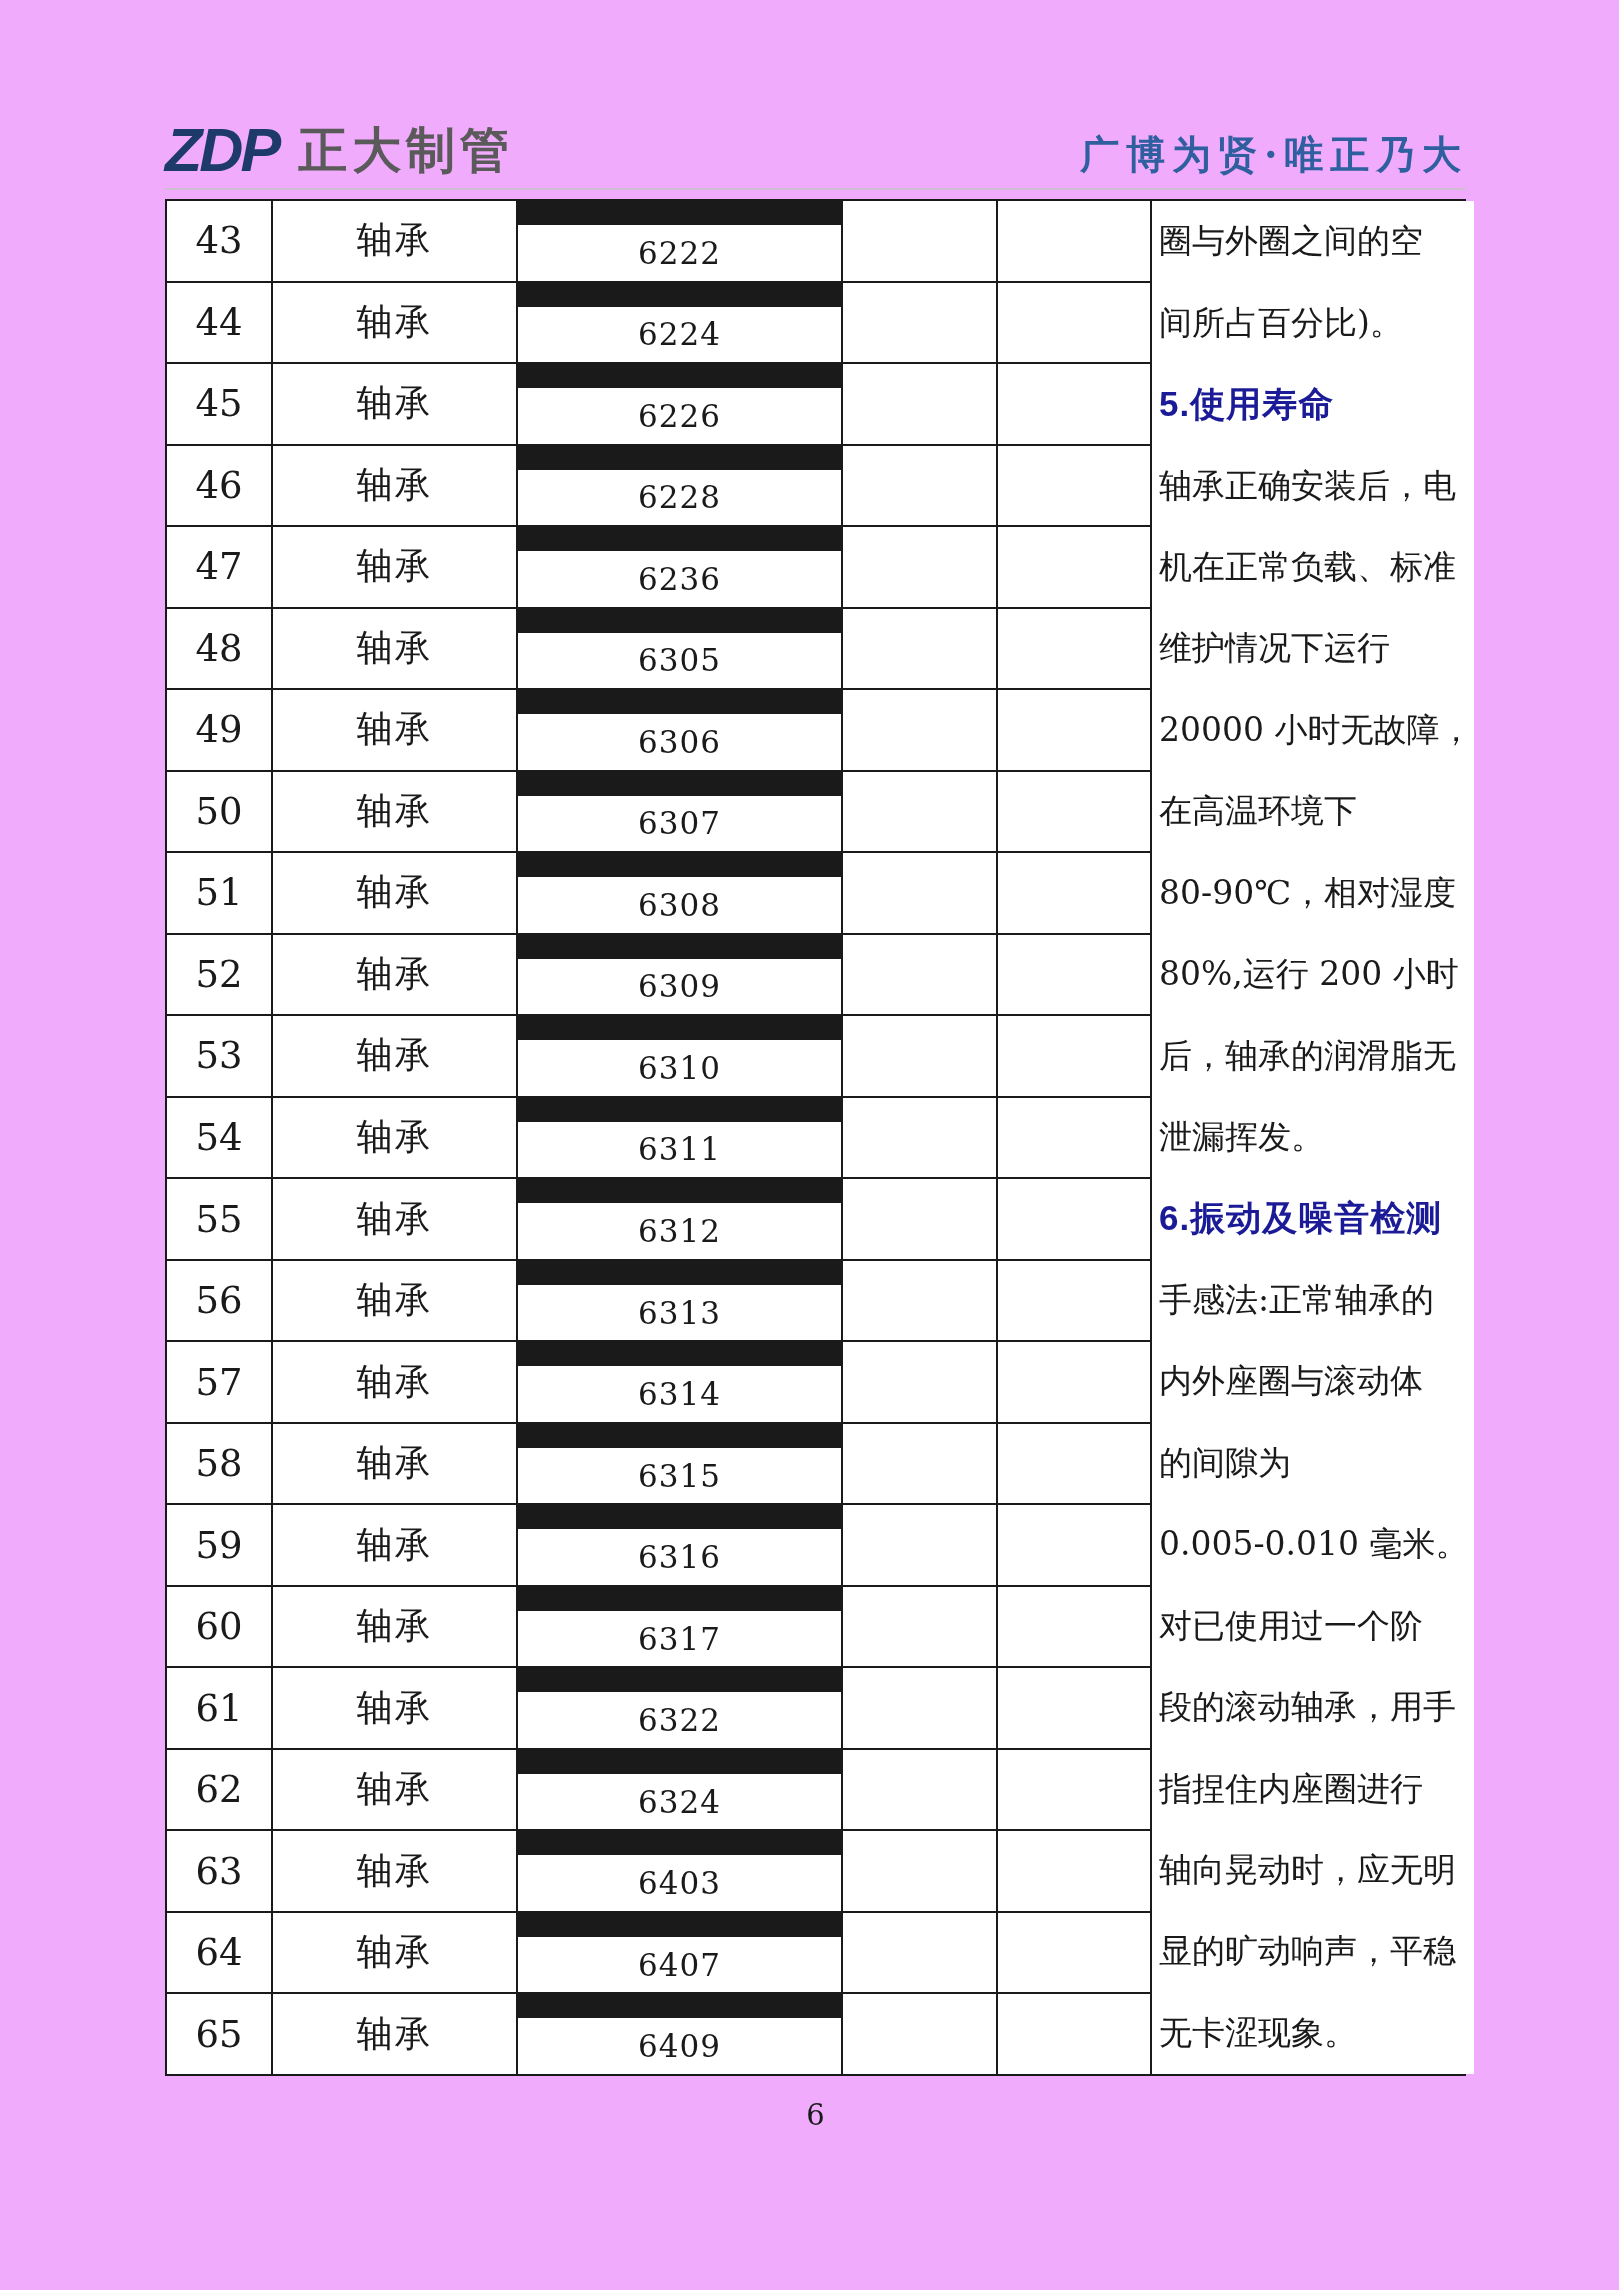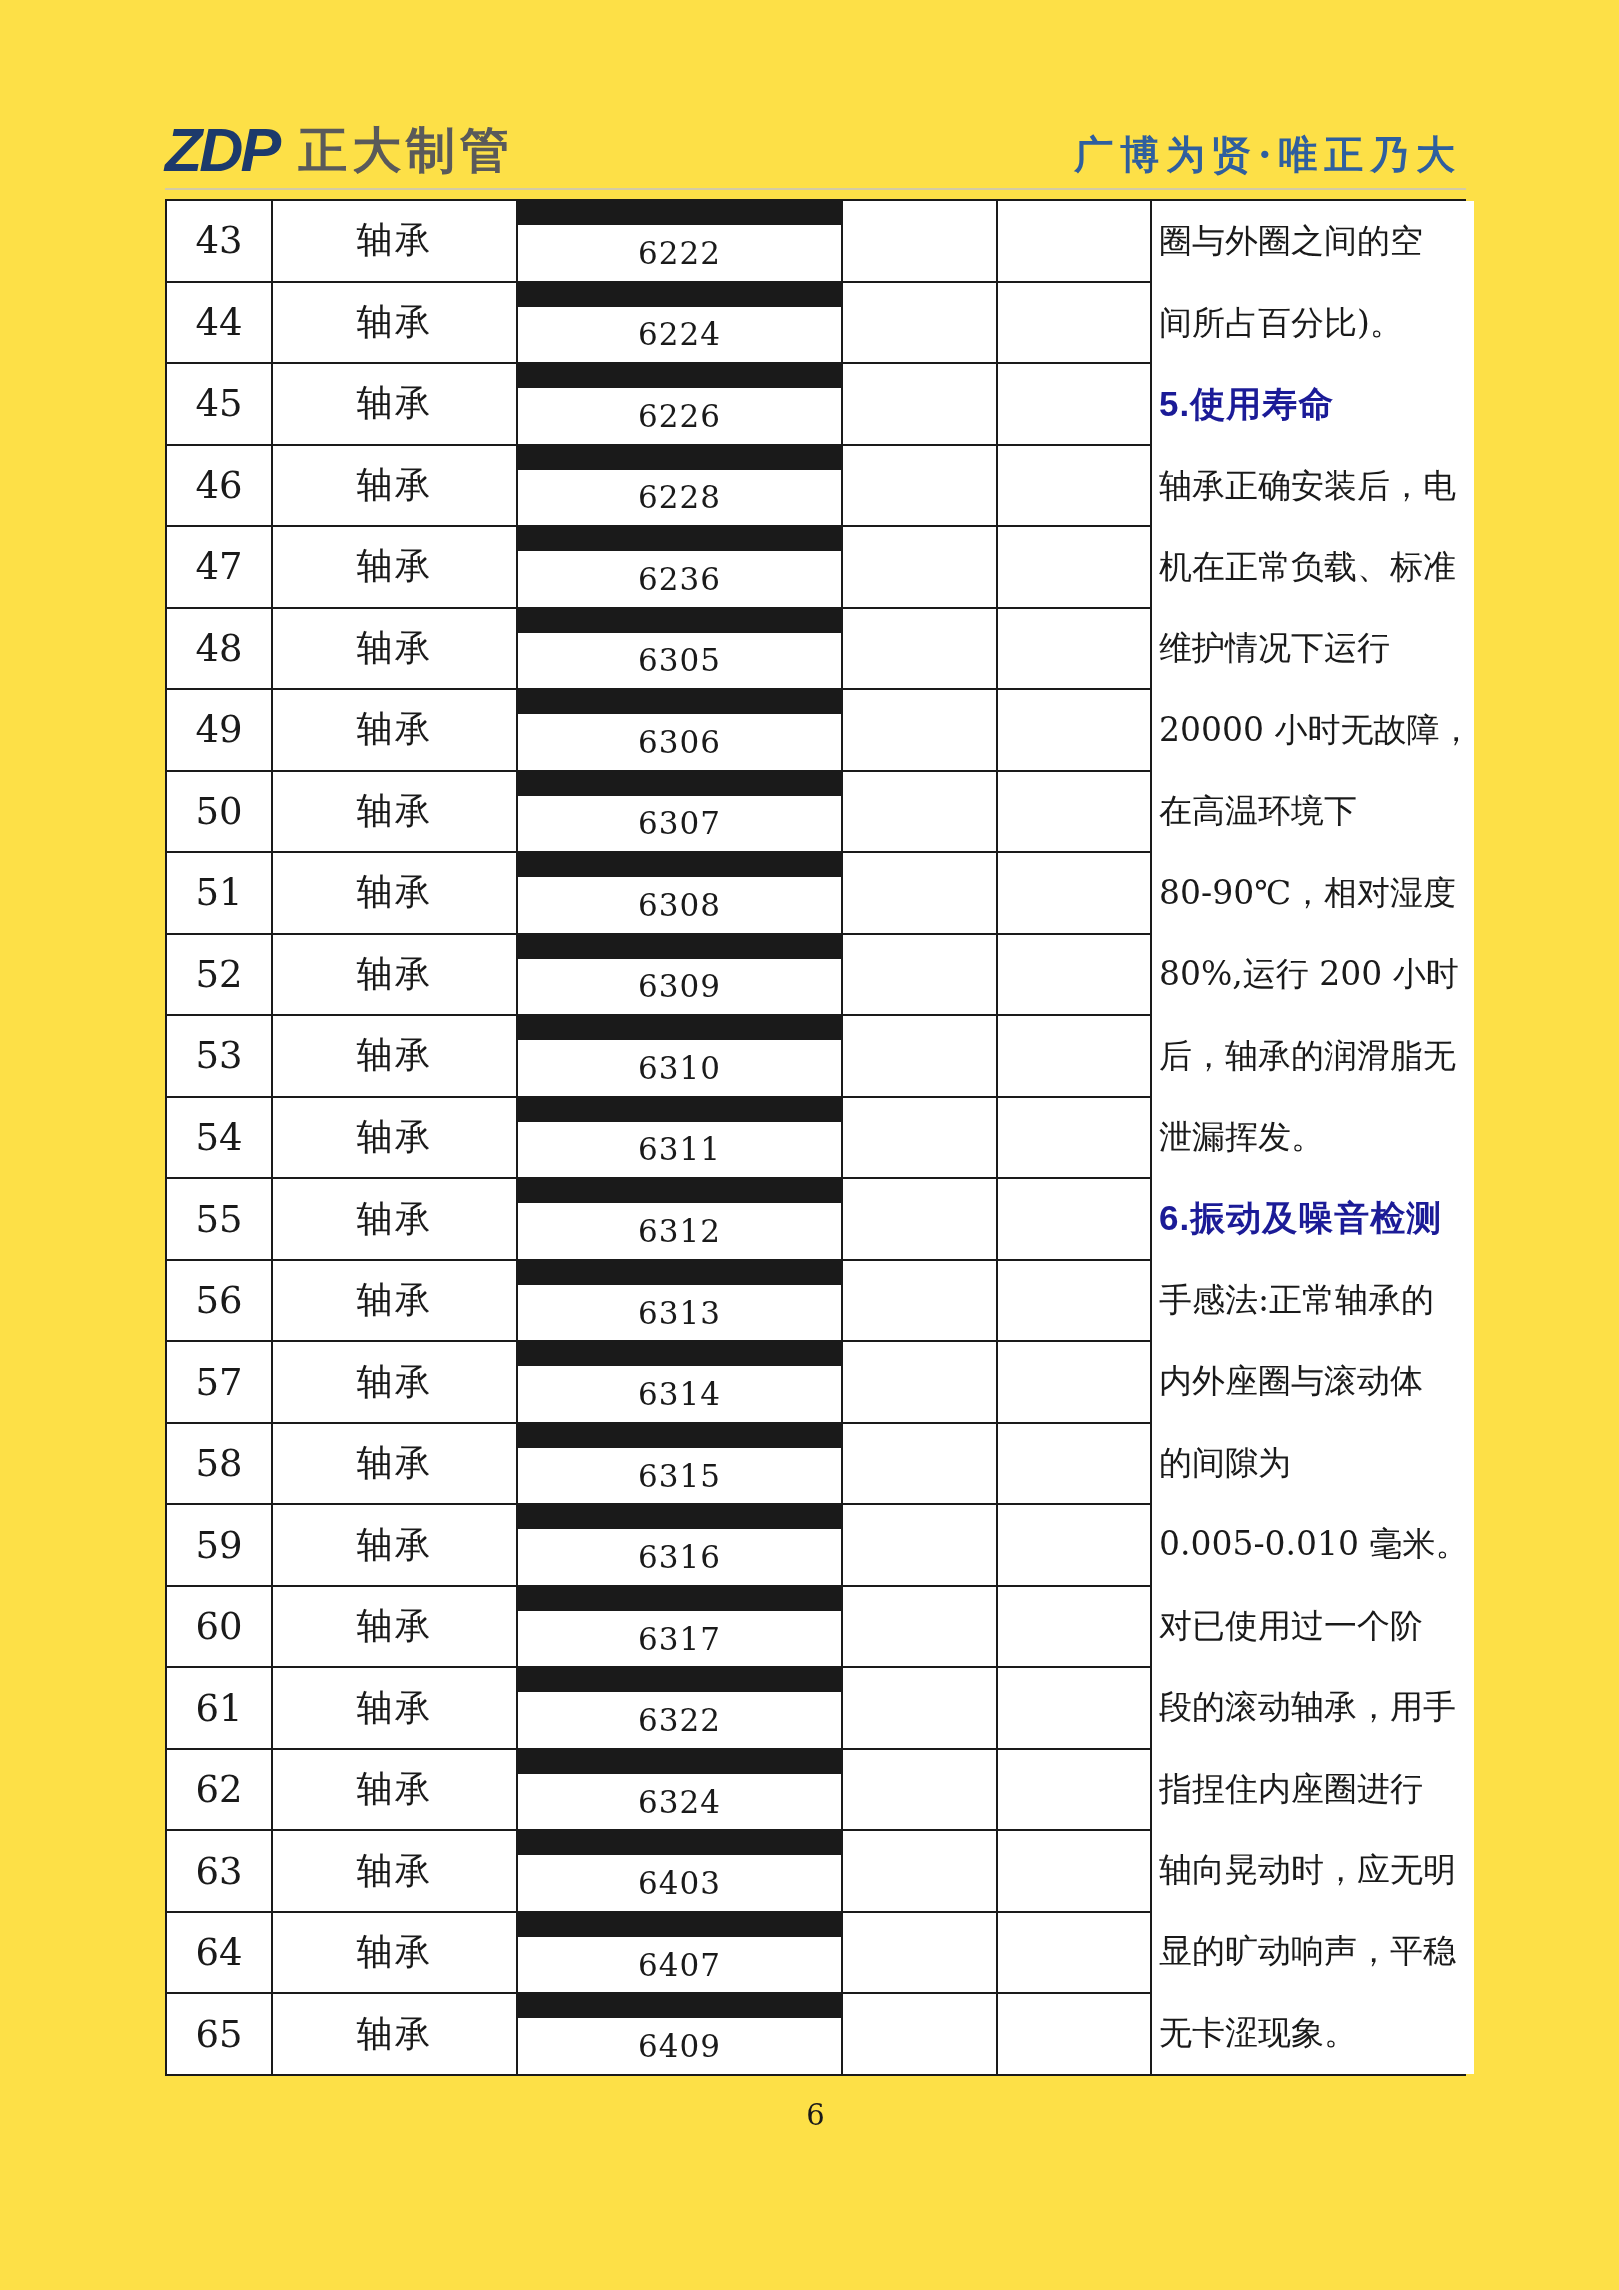--- a/index.html
+++ b/index.html
@@ -1,19 +1,19 @@
 <!DOCTYPE html>
 <html><head>
 <meta charset="utf-8">
 <style>
   html,body{margin:0;padding:0;background:#e8e8e8;}
   .page{
     position:relative;
     width:1619px;height:2291px;
-    background:#fde047;
+    background:#f0abfc;
     font-family:"DejaVu Serif","Liberation Serif",serif;
     color:#1a1a1a;
     overflow:hidden;
   }
   
   .logo{
     position:absolute;left:165px;top:116px;height:69px;
     display:flex;align-items:center;white-space:nowrap;
   }
   .logo .zdp{
@@ -22,21 +22,21 @@
     font-size:61px;line-height:61px;
     color:#1d3a6b;letter-spacing:-2.9px;
   }
   .logo .company{
     font-family:"Liberation Sans","DejaVu Sans",sans-serif;
     font-weight:900;
     font-size:49px;line-height:55px;
     color:#5a5a5a;letter-spacing:4.9px;margin-left:20px;
   }
   .slogan{
-    position:absolute;right:157px;top:133px;
+    position:absolute;right:151px;top:133px;
     font-size:39px;line-height:43px;font-weight:600;
     color:#2f5f9e;letter-spacing:6.9px;white-space:nowrap;
   }
   .header-rule{
     position:absolute;left:165px;top:188px;width:1301px;height:2px;
     background:#c4c4c4;opacity:.75;
   }
   
   .tbl{
     position:absolute;left:165px;top:199px;

